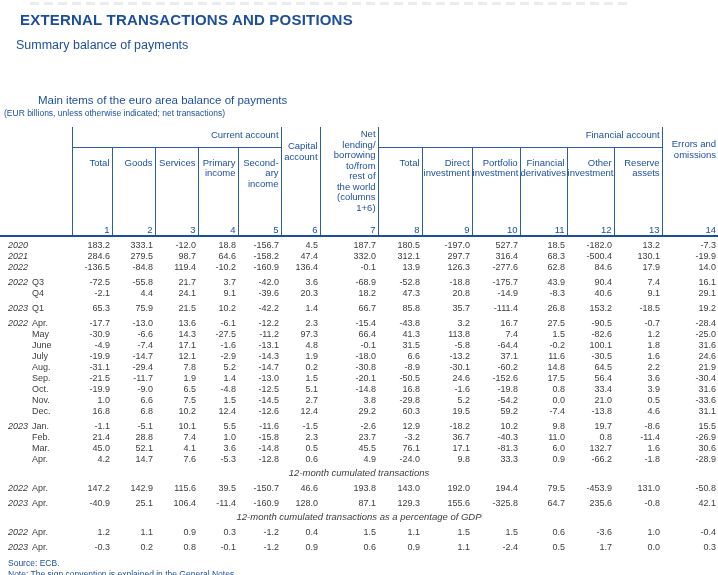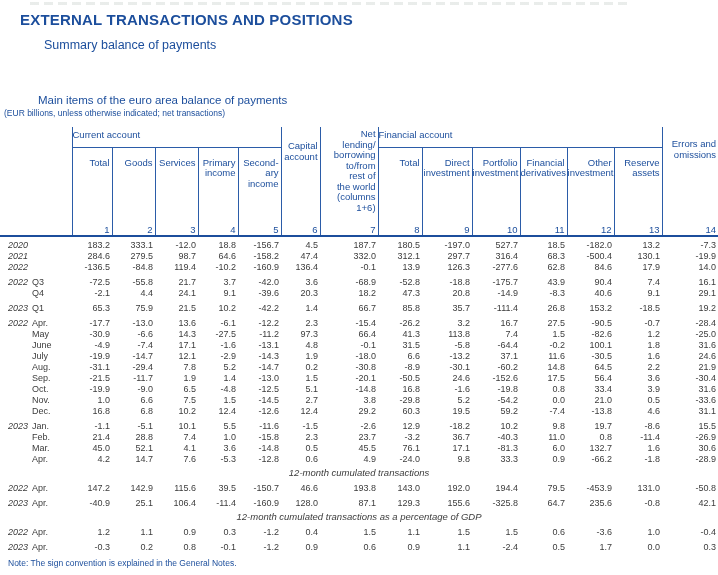--- a/index.html
+++ b/index.html
@@ -15,21 +15,21 @@
   }
   .artifact{
     height:3px;width:600px;margin:2px 0 0 30px;opacity:.45;
     background:repeating-linear-gradient(90deg,#cfd6d2 0 9px,#ffffff 9px 14px);
   }
   h1{
     margin:6px 0 0 20px;font-size:15px;line-height:18px;font-weight:700;
     color:var(--blue);letter-spacing:.2px;white-space:nowrap;
   }
   h2{
-    margin:9px 0 0 44px;font-size:12.5px;line-height:15px;font-weight:400;
+    margin:9px 0 0 16px;font-size:12.5px;line-height:15px;font-weight:400;
     color:var(--blue);
   }
   .tbl-title{
     margin:40px 0 0 38px;font-size:11.5px;line-height:14px;color:var(--blue);
   }
   .unit-note{
     margin:1px 0 0 4px;font-size:8.5px;line-height:10px;color:var(--blue);
   }
   table{
     border-collapse:collapse;table-layout:fixed;width:718px;margin-top:9px;
@@ -44,21 +44,21 @@
   thead td{
     color:var(--blue);font-size:9.5px;line-height:10.5px;
     white-space:pre-line;vertical-align:top;padding:1px 2px 0 0;
   }
   tr.hr1{height:20px;}
   tr.hr2{height:74px;}
   tr.hr3{height:15px;}
   td.labhead{border-right:1px solid var(--line);border-bottom:2px solid var(--blue);}
   td.gc{
     border-left:1px solid var(--line);border-right:1px solid var(--line);
-    border-bottom:1px solid var(--line);text-align:left;padding-top:3px;
+    border-bottom:1px solid var(--line);text-align:right;padding-top:3px;
   }
   td.cap-cell{
     border-left:1px solid var(--line);border-right:1px solid var(--line);
     text-align:right;padding-top:14px;
   }
   td.net-cell{border-right:1px solid var(--line);text-align:right;padding-top:2px;}
   td.err-cell{border-left:1px solid var(--line);text-align:right;padding-top:12px;}
   td.sub{border-left:1px solid var(--line);text-align:right;padding-top:10px;}
   td.num{
     border-right:1px solid var(--line);border-bottom:2px solid var(--blue);
@@ -270,21 +270,21 @@
       </tr>
       <tr class="gap">
         <td class="lab"><span class="yr">2022</span><span>Apr.</span></td>
         <td>-17.7</td>
         <td>-13.0</td>
         <td>13.6</td>
         <td>-6.1</td>
         <td>-12.2</td>
         <td>2.3</td>
         <td>-15.4</td>
-        <td>-26.2</td>
+        <td>-43.8</td>
         <td>3.2</td>
         <td>16.7</td>
         <td>27.5</td>
         <td>-90.5</td>
         <td>-0.7</td>
         <td>-28.4</td>
       </tr>
       <tr>
         <td class="lab"><span class="yr"></span><span>May</span></td>
         <td>-30.9</td>
@@ -560,14 +560,15 @@
         <td>-2.4</td>
         <td>0.5</td>
         <td>1.7</td>
         <td>0.0</td>
         <td>0.3</td>
       </tr>
     </tbody>
 </table>
 
 <div class="footer">
+  <div>Source: ECB.</div>
   <div>Note: The sign convention is explained in the General Notes.</div>
 </div>
 
 </body></html>

